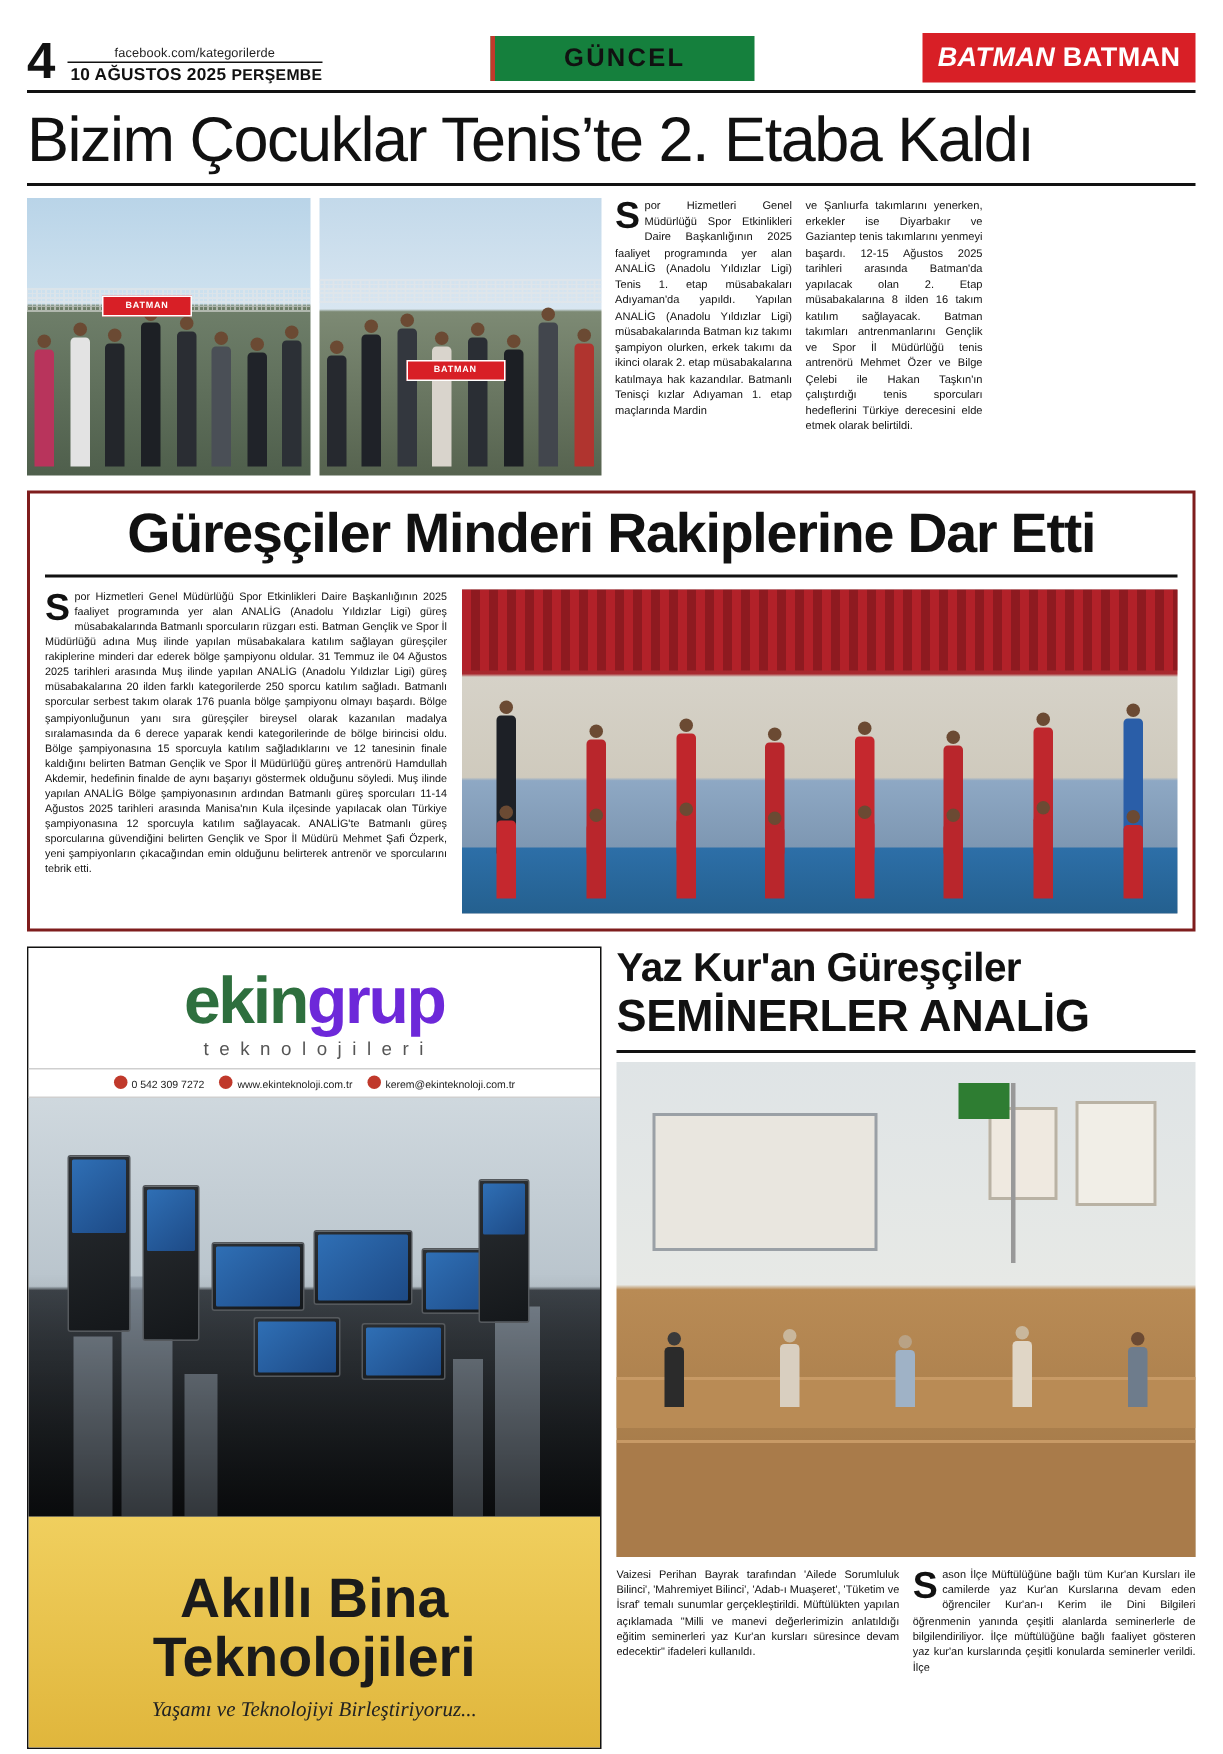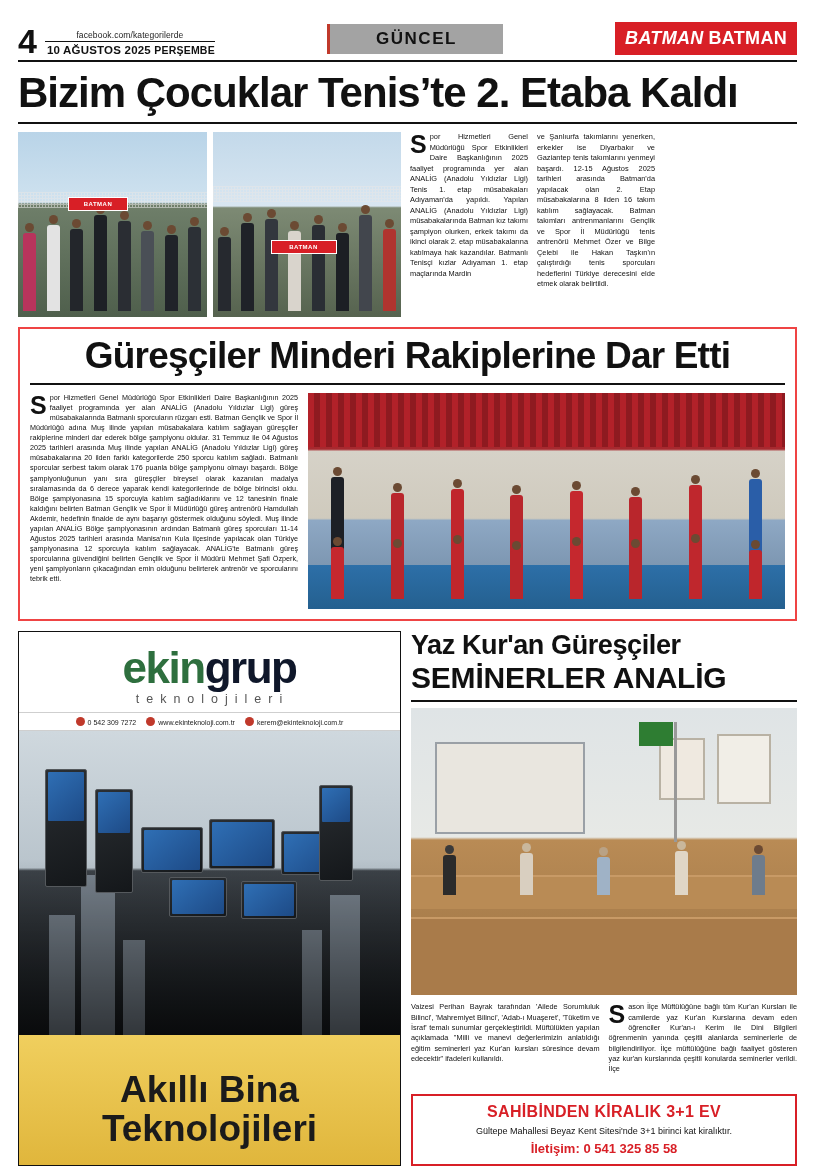--- a/index.html
+++ b/index.html
@@ -52,21 +52,21 @@
   }
   .date-line .dow { font-weight: 700; font-size: 10.5px; }
   .section-tag-wrap {
     flex: 1 1 auto;
     display: flex;
     justify-content: center;
     align-items: center;
     padding-bottom: 4px;
   }
   .section-tag {
-    background: #a3a3a3;
+    background: #15803d;
     border-left: 3px solid #c0392b;
     font-size: 17px;
     font-weight: 700;
     letter-spacing: 1.5px;
     padding: 5px 46px 5px 46px;
     color: #111;
   }
   .brand {
     flex: 0 0 auto;
     background: #d81f26;
@@ -77,21 +77,21 @@
     padding: 6px 10px 6px 10px;
     display: flex;
     align-items: center;
     margin-bottom: 3px;
   }
   .brand .b1 { font-style: italic; }
 
   
   .headline1 {
     font-size: 42px;
-    font-weight: 700;
+    font-weight: 400;
     letter-spacing: -1px;
     line-height: 1.05;
     margin: 9px 0 8px 0;
     border-bottom: 2px solid #111;
     padding-bottom: 7px;
   }
   .a1-body {
     display: flex;
     gap: 9px;
     height: 185px;
@@ -120,21 +120,21 @@
   .dropcap::first-letter {
     float: left;
     font-size: 25px;
     line-height: 20px;
     font-weight: 700;
     padding: 2px 3px 0 0;
   }
 
   
   .article2 {
-    border: 2px solid #ef4444;
+    border: 2px solid #7f1d1d;
     margin-top: 10px;
     padding: 8px 10px 10px 10px;
   }
   .headline2 {
     font-size: 37px;
     font-weight: 700;
     letter-spacing: -.8px;
     line-height: 1.05;
     text-align: center;
     border-bottom: 2px solid #111;
@@ -167,21 +167,21 @@
     text-align: center;
     position: relative;
   }
   .ad-logo {
     font-size: 44px;
     font-weight: 700;
     letter-spacing: -1.5px;
     line-height: 1;
     color: #2e6f3e;
   }
-  .ad-logo .grp { color: #0f172a; margin-top: 16px; }
+  .ad-logo .grp { color: #6d28d9; margin-top: 16px; }
   .ad-sub {
     font-size: 12.5px;
     letter-spacing: 7px;
     color: #555;
     margin-top: 2px;
     margin-left: 6px;
   }
   .ad-contact {
     display: flex;
     justify-content: center;
@@ -591,20 +591,21 @@
         <div class="device" style="left:222px;top:150px;width:56px;height:38px;">
             <div class="scr"></div>
           </div>
         <div class="device" style="left:300px;top:54px;width:34px;height:96px;">
             <div class="scr" style="bottom:62%;"></div>
           </div>
       </div>
       <div class="ad-bottom">
         <div class="ad-bt1">Akıllı Bina</div>
         <div class="ad-bt2">Teknolojileri</div>
+        <div class="ad-slogan">Yaşamı ve Teknolojiyi Birleştiriyoruz...</div>
       </div>
     </div>
 
     <div class="right-col">
       <div class="headline3a">Yaz Kur'an Güreşçiler</div>
       <div class="headline3b">SEMİNERLER ANALİG</div>
 
       <div class="a3-photo photo ph-quran">
         <div class="board" style="left:24px;top:34px;width:150px;height:92px;background:#e9e6df;border-color:#9aa0a6;"></div>
         <div class="board" style="right:26px;top:26px;width:54px;height:70px;background:#f1eee7;border-color:#b9b2a4;"></div>
@@ -635,24 +636,16 @@
               <div class="b" style="height:40px;background:#6e7c8c;"></div>
             </div>
         </div>
       </div>
 
       <div class="a3-body">
         <div class="col-text">Vaizesi Perihan Bayrak tarafından 'Ailede Sorumluluk Bilinci', 'Mahremiyet Bilinci', 'Adab-ı Muaşeret', 'Tüketim ve İsraf' temalı sunumlar gerçekleştirildi. Müftülükten yapılan açıklamada "Milli ve manevi değerlerimizin anlatıldığı eğitim seminerleri yaz Kur'an kursları süresince devam edecektir" ifadeleri kullanıldı.</div>
         <div class="col-text dropcap">Sason İlçe Müftülüğüne bağlı tüm Kur'an Kursları ile camilerde yaz Kur'an Kurslarına devam eden öğrenciler Kur'an-ı Kerim ile Dini Bilgileri öğrenmenin yanında çeşitli alanlarda seminerlerle de bilgilendiriliyor. İlçe müftülüğüne bağlı faaliyet gösteren yaz kur'an kurslarında çeşitli konularda seminerler verildi. İlçe</div>
       </div>
 
-      <div class="classified">
-        <div class="cls-title">SAHİBİNDEN KİRALIK 3+1 EV</div>
-        <div class="cls-line">Gültepe Mahallesi Beyaz Kent Sitesi'nde 3+1 birinci kat kiralıktır.</div>
-        <div class="cls-phone">
-          <span>İletişim:</span>
-          <span>0 541 325 85 58</span>
-        </div>
-      </div>
     </div>
 
   </div>
 </div>
 
 </body></html>

